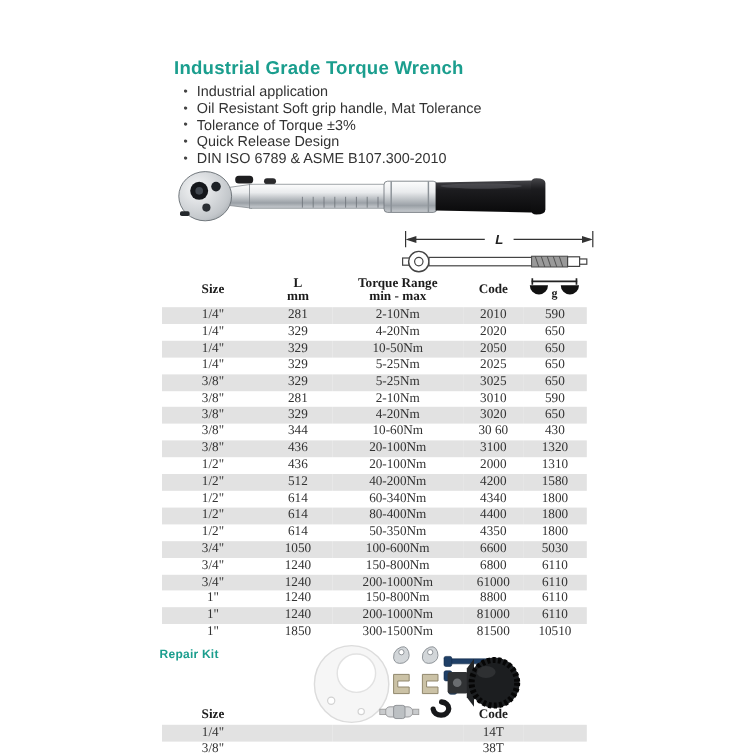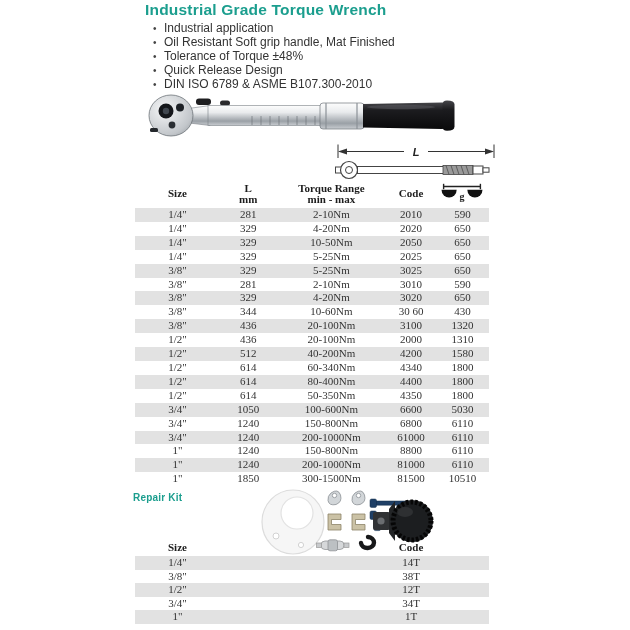--- a/index.html
+++ b/index.html
@@ -1,21 +1,21 @@
 <!DOCTYPE html>
 <html><head>
 <meta charset="utf-8">
 <style>
   * { margin:0; padding:0; box-sizing:border-box; }
   html,body { background:#fff; }
   body {
     width:630px; height:630px; position:relative; overflow:hidden;
     font-family:"Liberation Sans", sans-serif;
   }
-  .page { position:absolute; inset:0; background:#ffffff; }
+  .page { position:absolute; inset:0; background:#ffffff;margin-top:48px; }
 
   .title {
     position:absolute; left:145px; top:1px;
     font-size:15.5px; font-weight:bold; color:#1b9e8e; letter-spacing:.2px;
   }
   .features { position:absolute; left:152px; top:22px; list-style:none; }
   .features li {
     font-size:12px; color:#333; line-height:13.9px; padding-left:12px; position:relative;
     white-space:nowrap;
   }
@@ -61,22 +61,22 @@
 </style>
 </head>
 <body>
 
 <div class="page">
 
   <div class="title">Industrial Grade Torque Wrench</div>
 
   <ul class="features">
     <li>Industrial application</li>
-    <li>Oil Resistant Soft grip handle, Mat Finished</li>
-    <li>Tolerance of Torque ±48%</li>
+    <li>Oil Resistant Soft grip handle, Mat Tolerance</li>
+    <li>Tolerance of Torque ±3%</li>
     <li>Quick Release Design</li>
     <li>DIN ISO 6789 &amp; ASME B107.300-2010</li>
   </ul>
 
   <svg class="photo" width="325" height="50" viewBox="0 0 325 50">
     <defs>
       <linearGradient id="chrome" x1="0" y1="0" x2="0" y2="1">
         <stop offset="0" stop-color="#fdfdfd"></stop>
         <stop offset="0.35" stop-color="#e9ebed"></stop>
         <stop offset="0.78" stop-color="#9aa0a6"></stop>

